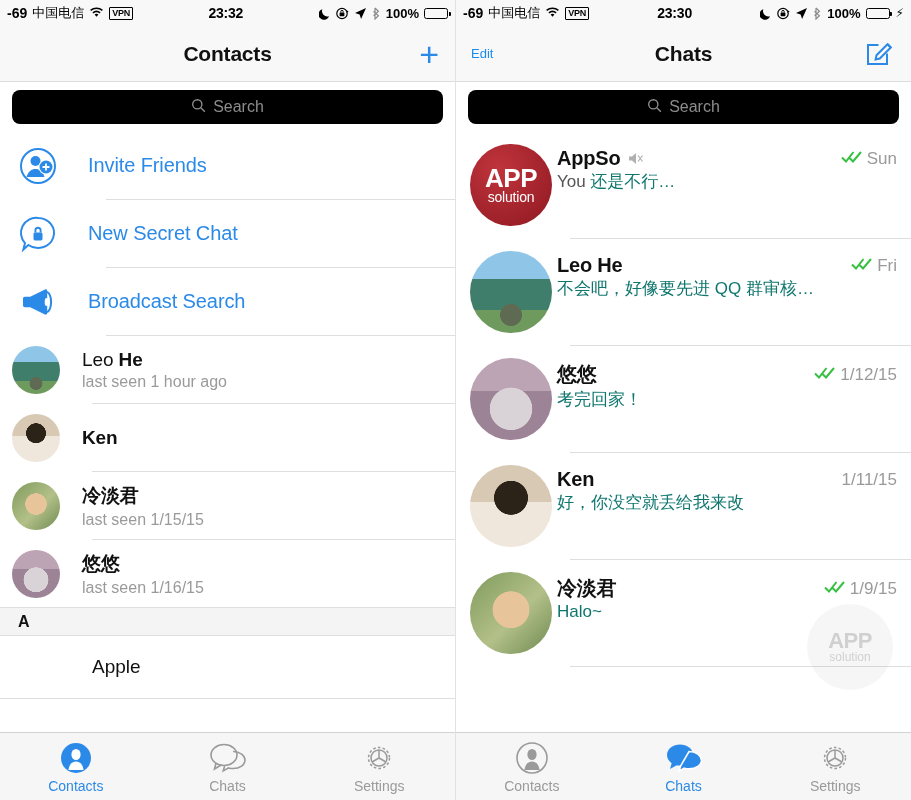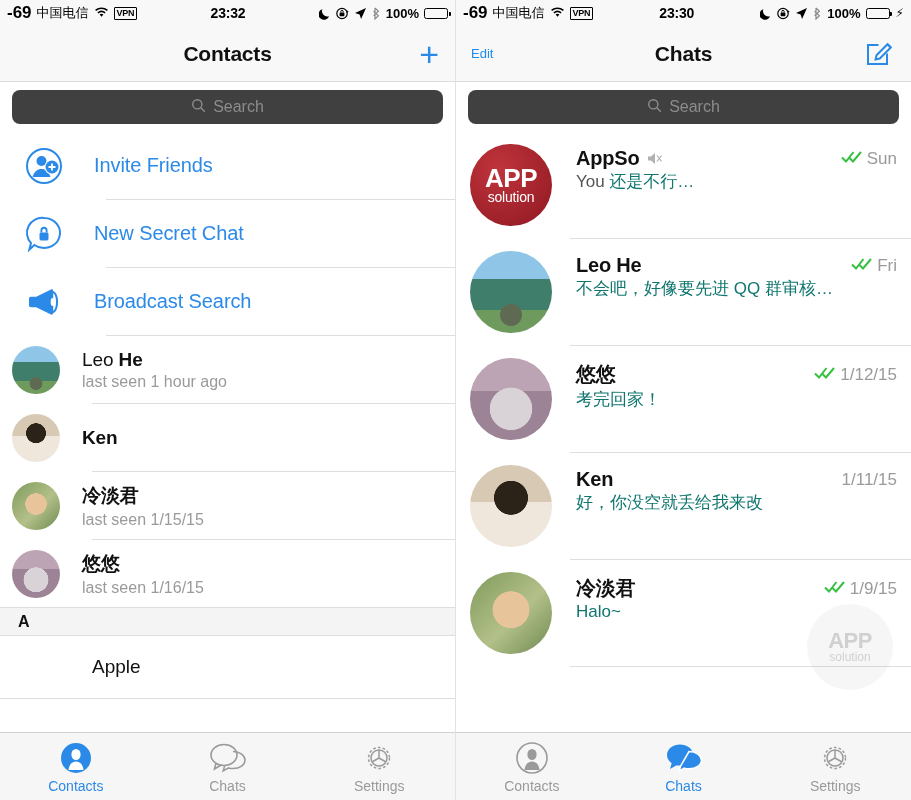--- a/index.html
+++ b/index.html
@@ -18,21 +18,21 @@
   .statusbar {
     height: 26px; display: flex; align-items: center;
     font-size: 14px; font-weight: bold; color: #000;
     background: #f8f8f8; padding: 0 7px; gap: 5px;
   }
   .sb-left { display: flex; align-items: center; gap: 5px; }
   .sb-center { flex: 1; display: flex; justify-content: center; }
   .sb-right { display: flex; align-items: center; gap: 5px; }
   .sb-time { font-size: 14px; font-weight: bold; letter-spacing: -0.2px; }
   .sb-carrier { font-size: 13px; font-weight: normal; }
-  .sb-signal { font-size: 17px; font-weight: bold; }
+  .sb-signal { font-size: 14px; font-weight: bold; }
   .vpn-box {
     border: 1.4px solid #000; font-size: 9px; font-weight: bold;
     padding: 0px 2px; line-height: 11px; border-radius: 1px; letter-spacing: -0.3px; text-align: center;
   }
   .battery {
     width: 24px; height: 11px; border: 1.2px solid #000; border-radius: 2.5px;
     position: relative; padding: 1.2px;
   }
   .battery:after {
     content: ""; position: absolute; right: -3.5px; top: 3px;
@@ -53,32 +53,32 @@
     position: absolute; left: 0; right: 0; text-align: center;
     font-size: 21px; font-weight: bold; color: #111; letter-spacing: -0.2px;
   }
   .nav-left { position: relative; z-index: 2; font-size: 13px; color: #1a8cf0; }
   .nav-right { position: absolute; right: 16px; z-index: 2; display: flex; align-items: center; }
   .plus-icon { font-size: 34px; color: #2b8ae8; line-height: 26px; font-weight: 300; }
 
   
   .search-wrap { padding: 8px 12px 8px; background: #fff; }
   .searchbar {
-    height: 34px; background: #404040; border-radius: 8px;
+    height: 34px; background: #000000; border-radius: 8px;
     display: flex; align-items: center; justify-content: center; gap: 7px;
     color: #8c8c8c; font-size: 16px;
   }
 
   
   .list { background: #fff; }
   .row { display: flex; align-items: center; position: relative; }
   .divider { height: 1px; background: #dedede; }
 
   
-  .action-row { height: 67px; padding-left: 24px; align-items: center; }
+  .action-row { height: 67px; padding-left: 18px; align-items: center; }
   .action-icon { width: 40px; height: 40px; flex: 0 0 40px; display: flex; align-items: center; justify-content: center; }
   .action-label { font-size: 20px; color: #2b8ae8; margin-left: 30px; letter-spacing: -0.1px; }
 
   
   .contact-row { height: 67px; padding-left: 12px; }
   .avatar {
     width: 48px; height: 48px; border-radius: 50%; flex: 0 0 48px;
     overflow: hidden; position: relative; background: #cfd6dc;
   }
   .contact-texts { margin-left: 22px; display: flex; flex-direction: column; justify-content: center; gap: 2px; }
@@ -89,21 +89,21 @@
     height: 29px; background: #f4f4f4; border-top: 1px solid #dedede;
     border-bottom: 1px solid #dedede; display: flex; align-items: center;
     padding-left: 18px; font-size: 16px; font-weight: bold; color: #111;
   }
   .plain-row { height: 62px; padding-left: 92px; display: flex; align-items: center;
     font-size: 19px; color: #111; }
 
   
   .chat-row { padding: 12px 14px 12px 14px; display: flex; align-items: flex-start; }
   .chat-avatar { width: 82px; height: 82px; border-radius: 50%; flex: 0 0 82px; overflow: hidden; position: relative; }
-  .chat-body { flex: 1; margin-left: 24px; min-width: 0; padding-top: 3px; }
+  .chat-body { flex: 1; margin-left: 5px; min-width: 0; padding-top: 3px; }
   .chat-top { display: flex; align-items: center; }
   .chat-name { font-size: 20px; font-weight: bold; color: #111; letter-spacing: -0.2px; }
   .mute-icon { margin-left: 7px; display: inline-flex; }
   .chat-meta { margin-left: auto; display: flex; align-items: center; gap: 4px; white-space: nowrap; }
   .chat-date { font-size: 17px; color: #9a9a9a; }
   .chat-sender { font-size: 17px; color: #555; margin-top: 4px; }
   .chat-preview { font-size: 17px; color: #0f766e; margin-top: 3px;
     overflow: hidden; text-overflow: ellipsis; white-space: nowrap; }
   .chat-div { height: 1px; background: #dedede; margin-left: 114px; }
 

